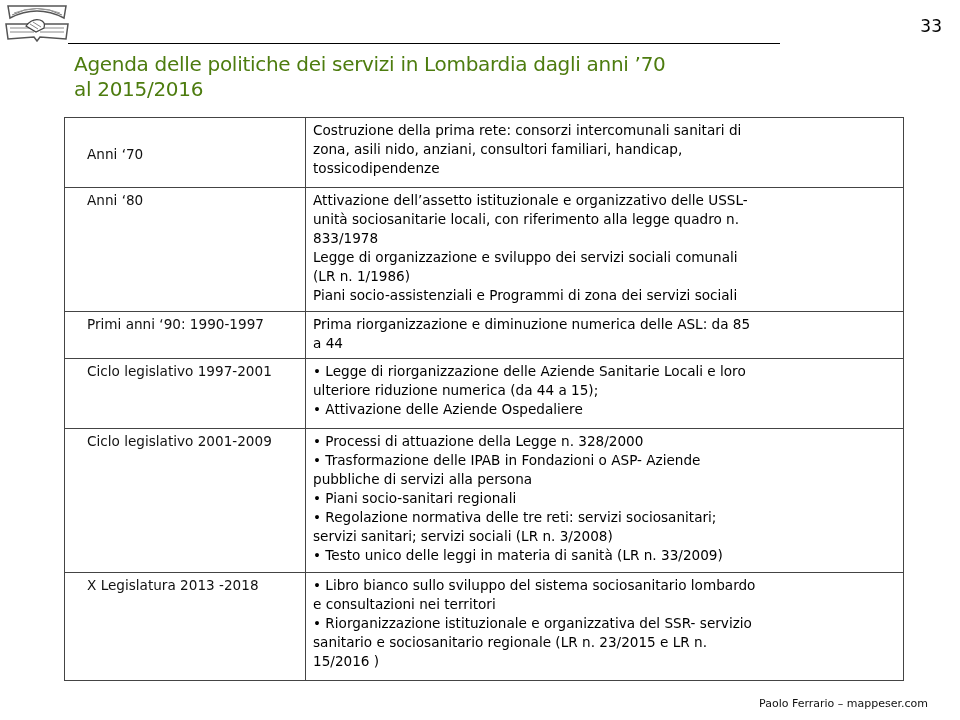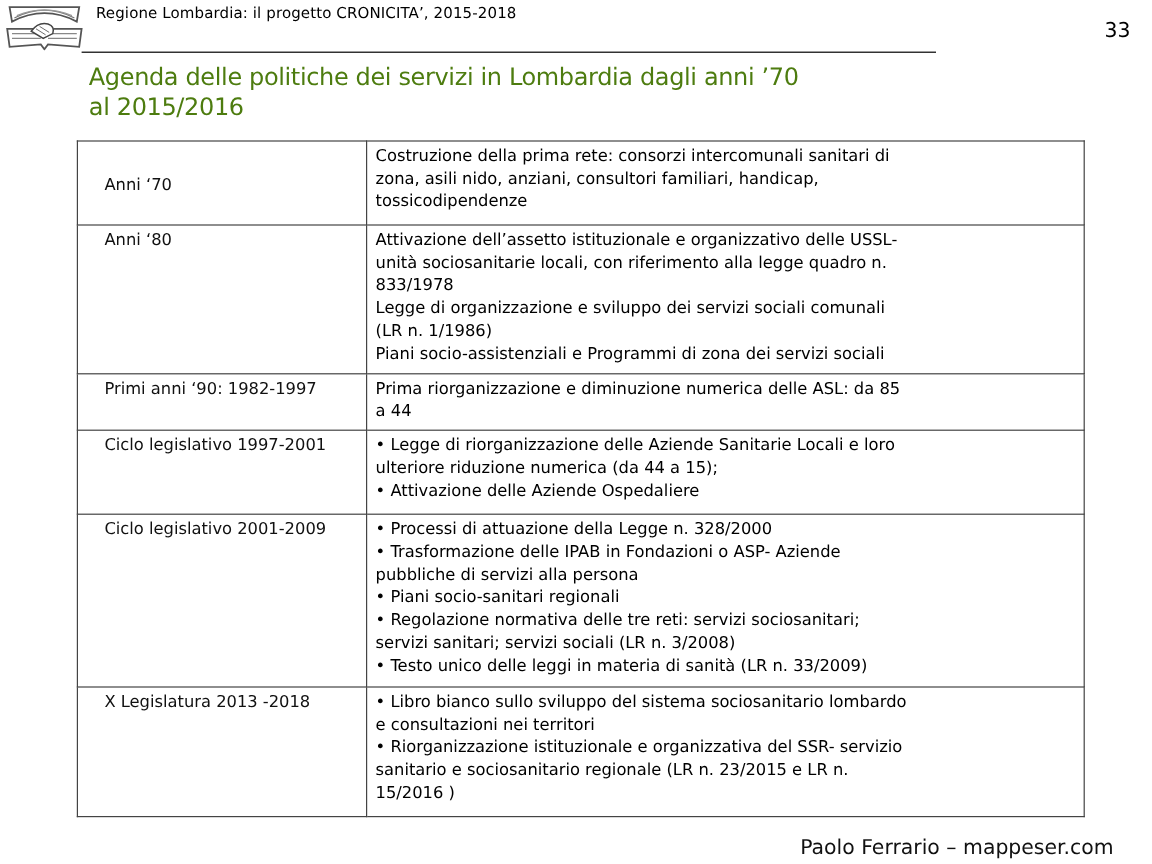--- a/index.html
+++ b/index.html
@@ -21,39 +21,38 @@
     table.agenda td.desc { font-weight: normal; padding-top: 3px; padding-bottom: 2px; }
     table.agenda td.period { padding-top: 3px; }
     .r0 td { height: 64px; }
     .r0 td.period { vertical-align: middle; }
     .r1 td { height: 118px; }
     .r2 td { height: 41px; }
     .r3 td { height: 64px; }
     .r4 td { height: 138px; margin-top: 11px; }
     .r5 td { height: 102px; }
     .line { display: block; }
-    .footer { position: absolute; right: 32px; top: 697px; font-size: 17px; color: #111; }
+    .footer { position: absolute; right: 32px; top: 697px; font-size: 11px; color: #111; }
   </style>
 </head>
 <body>
 
 <div class="logo">
   <svg width="66" height="40" viewBox="0 0 66 40">
     <path d="M4 4 L62 4 L60 16 Q33 2 6 16 Z" fill="none" stroke="#555" stroke-width="1.5"></path>
     <path d="M8 13 Q33 0 58 13" fill="none" stroke="#777" stroke-width="1"></path>
     <path d="M10 11 Q33 2 56 11" fill="none" stroke="#999" stroke-width="1"></path>
     <path d="M2 22 L30 22 L33 26 L36 22 L64 22 L62 37 L36 35 L33 39 L30 35 L4 37 Z" fill="none" stroke="#555" stroke-width="1.5"></path>
     <path d="M6 26 L30 26 M6 30 L30 30 M36 26 L60 26 M36 30 L60 30" stroke="#888" stroke-width="1"></path>
     <path d="M22 24 Q28 16 36 18 Q42 20 40 26 L32 30 Z" fill="#fff" stroke="#444" stroke-width="1.2"></path>
     <path d="M26 22 L34 27 M29 20 L37 25" stroke="#666" stroke-width="0.8"></path>
   </svg>
 </div>
 
 <div class="hdr">
-  <div>Regione Lombardia:  il progetto CRONICITA’,  2015-2018</div>
 </div>
 <div class="pagenum">33</div>
 <div class="hline"></div>
 
 <div class="title">
   <div>Agenda delle politiche dei servizi in Lombardia dagli anni ’70</div>
   <div>al 2015/2016</div>
 </div>
 
 <table class="agenda">
@@ -71,21 +70,21 @@
         <td class="desc">
           <span class="line">Attivazione  dell’assetto  istituzionale  e organizzativo  delle  USSL-</span>
           <span class="line">unità  sociosanitarie  locali,  con riferimento  alla legge quadro n.</span>
           <span class="line">833/1978</span>
           <span class="line">Legge di organizzazione  e sviluppo  dei servizi  sociali  comunali</span>
           <span class="line">(LR n. 1/1986)</span>
           <span class="line">Piani  socio-assistenziali  e Programmi  di zona dei servizi  sociali</span>
         </td>
       </tr>
       <tr class="r2">
-        <td class="period">Primi anni ‘90:  1982-1997</td>
+        <td class="period">Primi anni ‘90:  1990-1997</td>
         <td class="desc">
           <span class="line">Prima riorganizzazione  e diminuzione  numerica  delle  ASL: da 85</span>
           <span class="line">a 44</span>
         </td>
       </tr>
       <tr class="r3">
         <td class="period">Ciclo legislativo 1997-2001</td>
         <td class="desc">
           <span class="line">• Legge di riorganizzazione  delle  Aziende  Sanitarie  Locali  e loro</span>
           <span class="line">ulteriore  riduzione  numerica  (da 44 a 15);</span>

